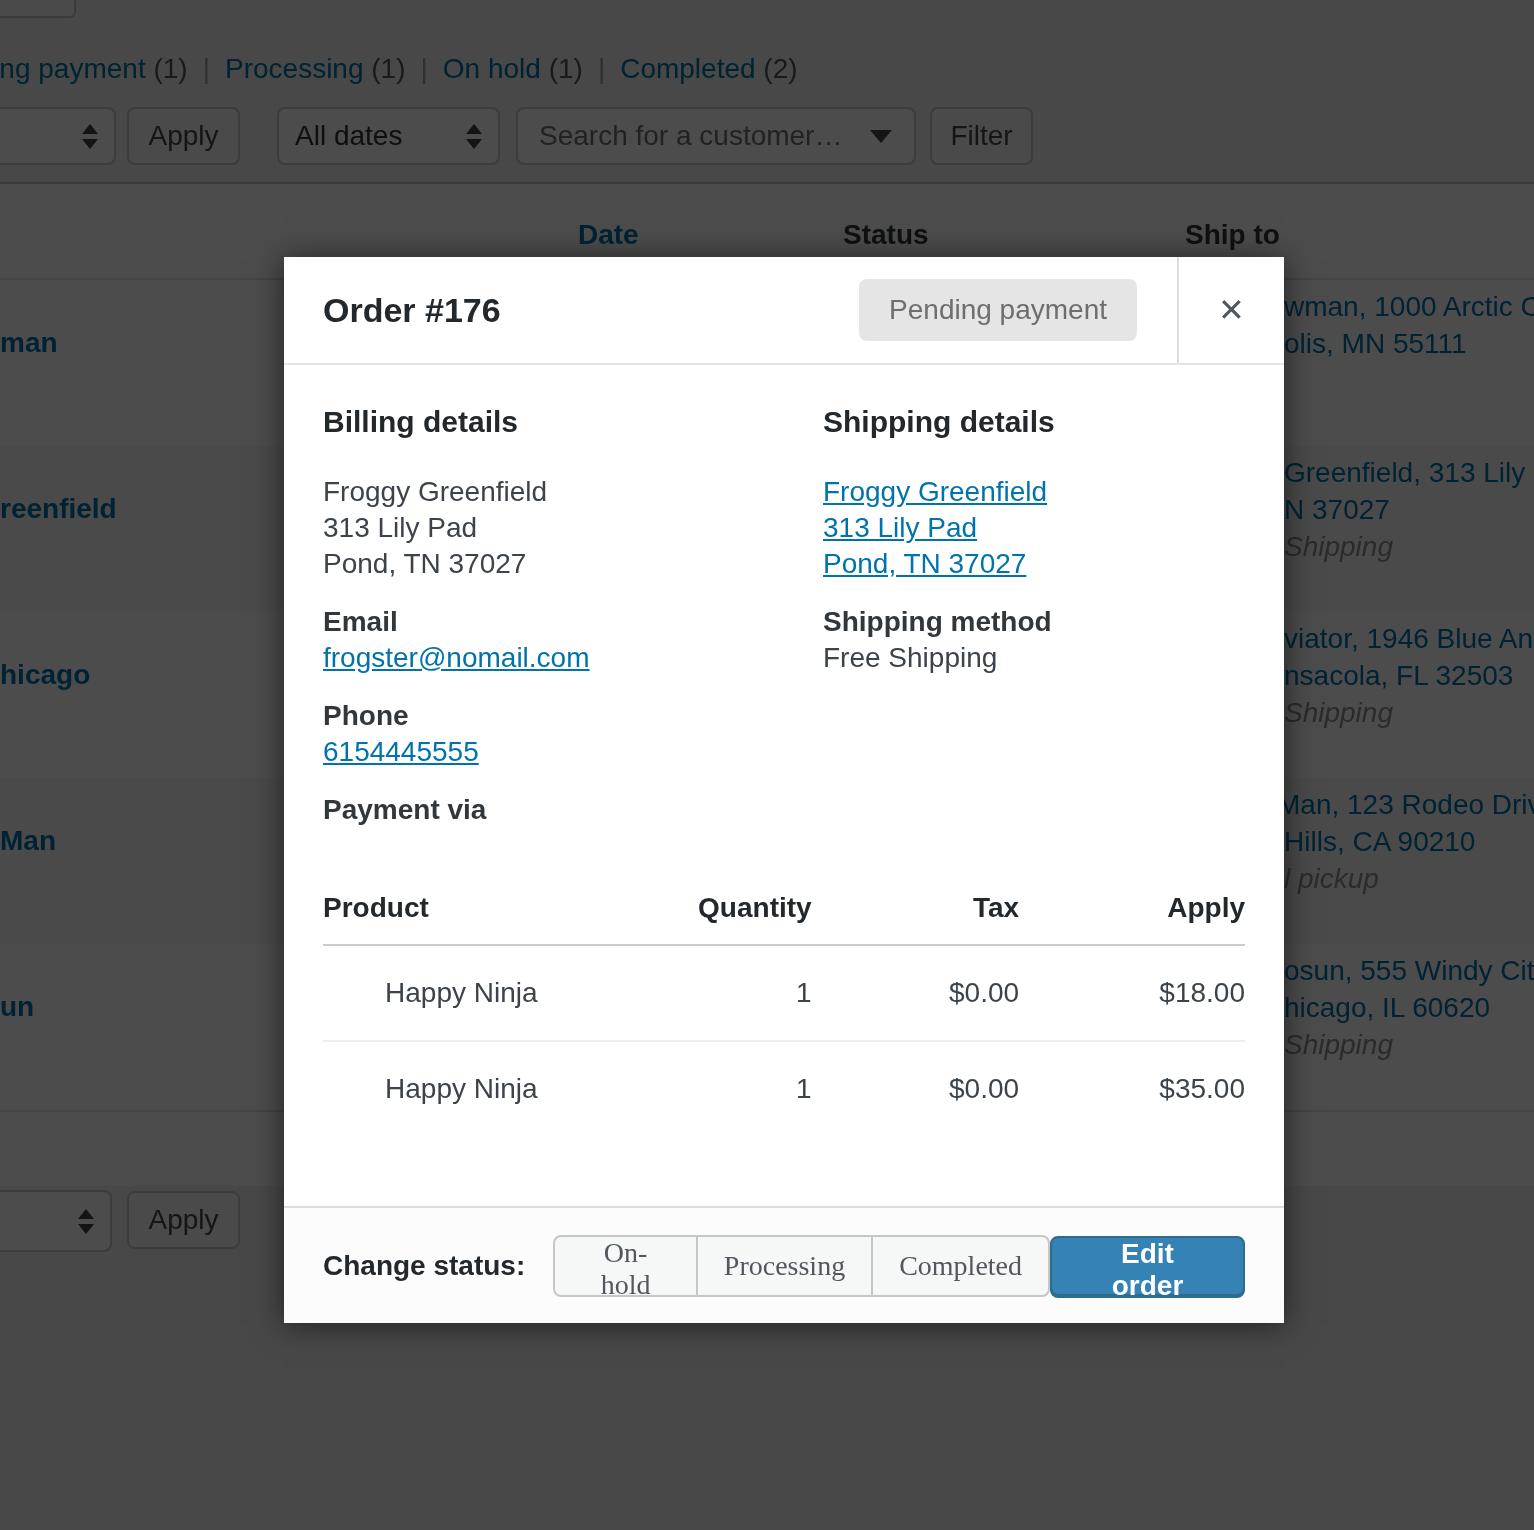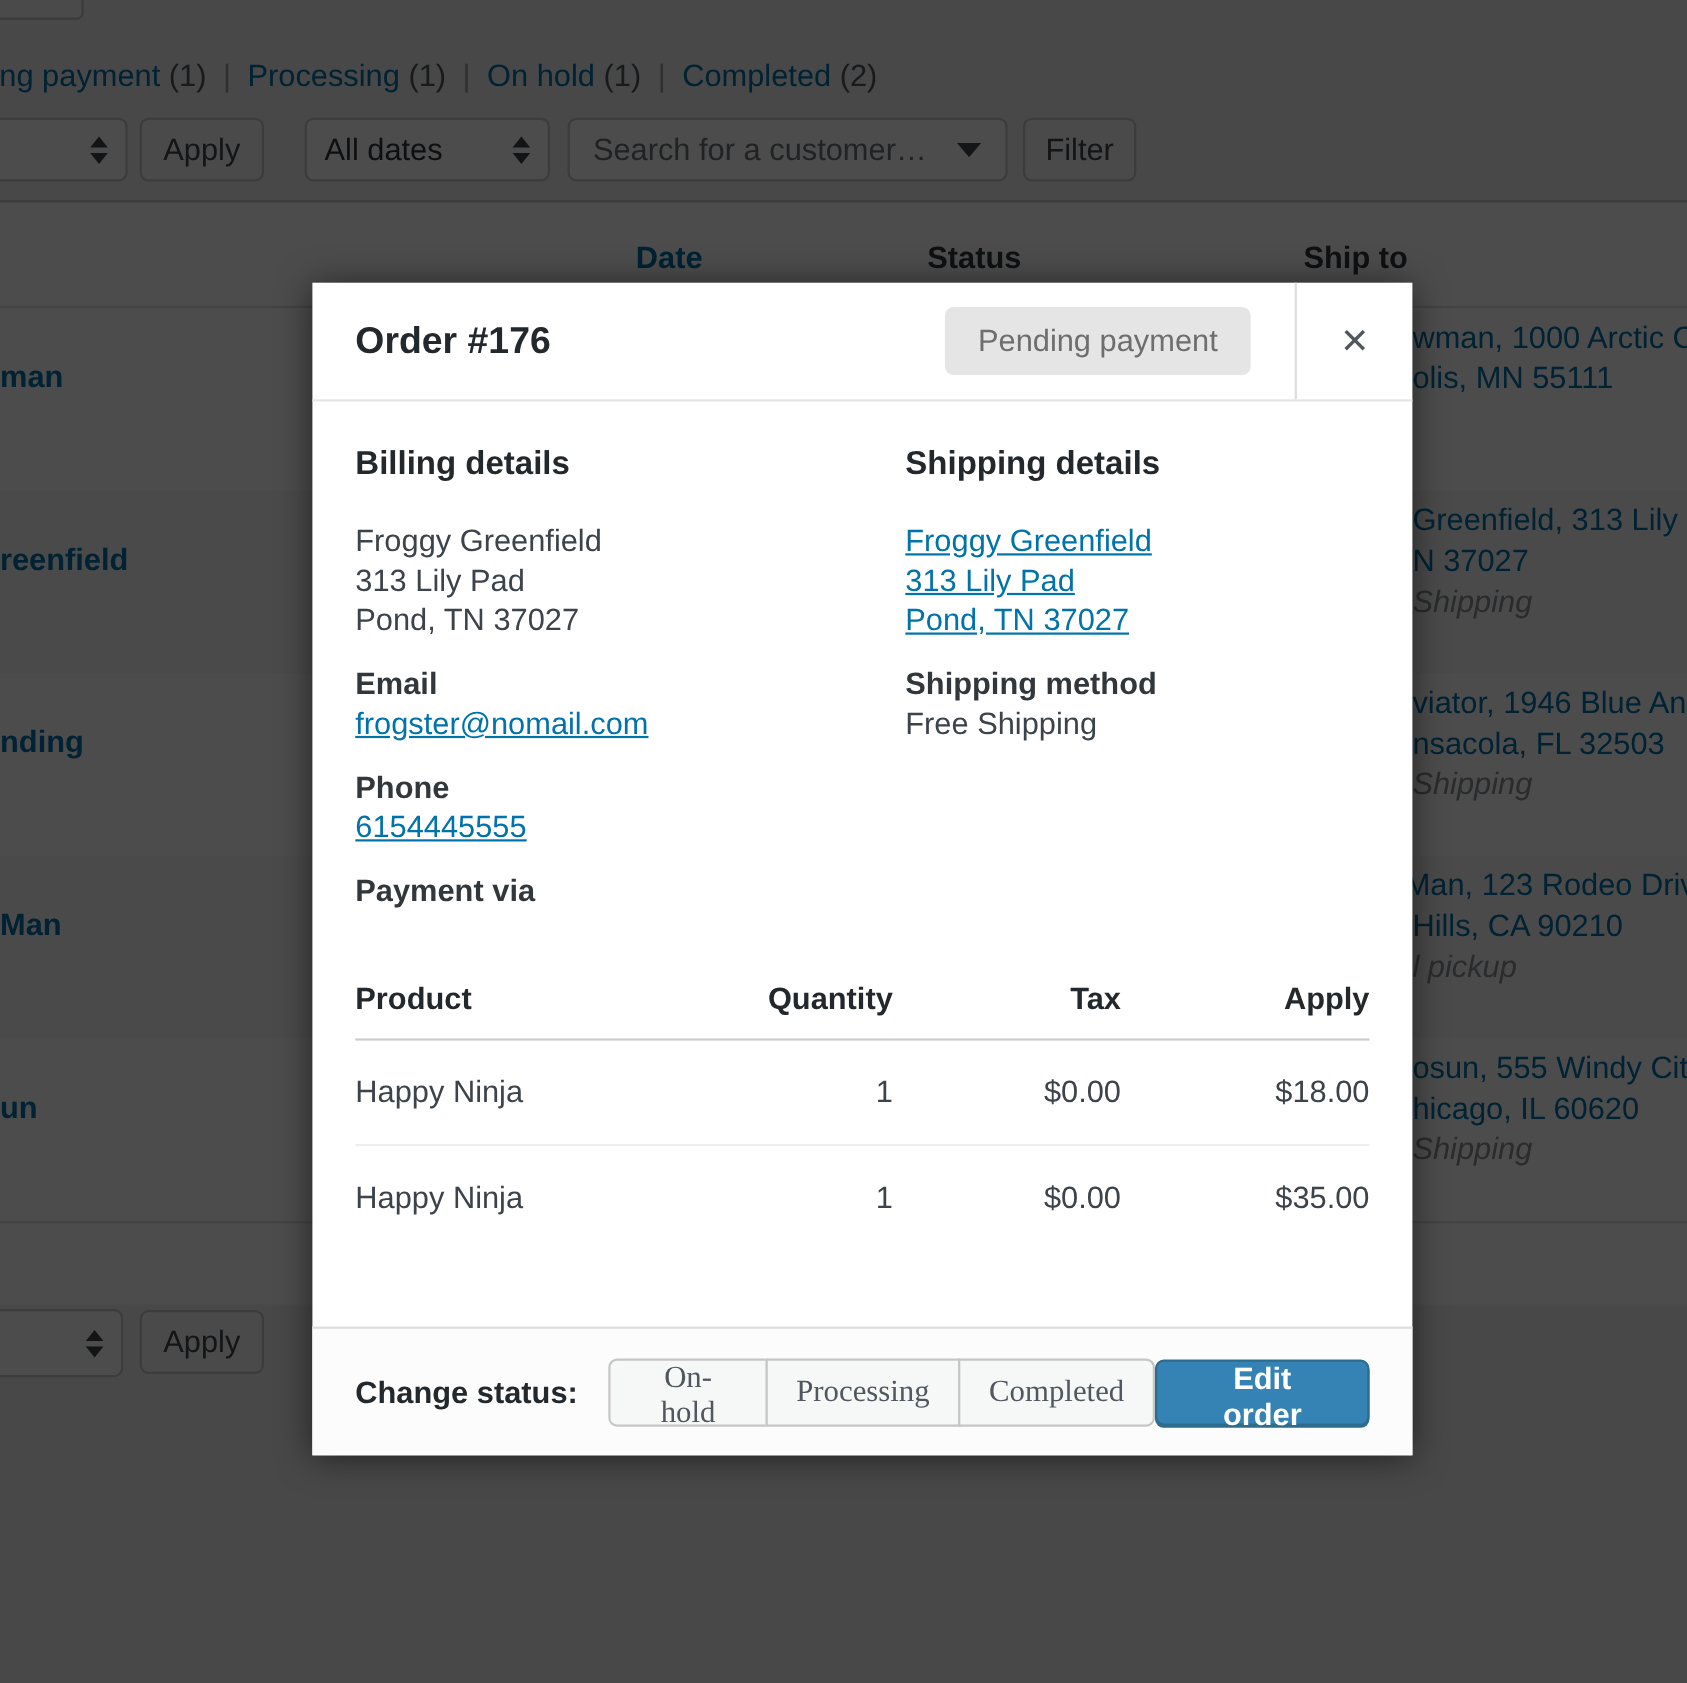--- a/index.html
+++ b/index.html
@@ -71,21 +71,21 @@
   .group{ margin-top:22px; line-height:36px; }
   .lbl{ font-weight:bold; color:#32373c; }
   .modal a.mlink{ color:#0073aa; text-decoration:underline; cursor:pointer; }
 
   table.items{ width:100%; border-collapse:collapse; margin-top:64px; }
   table.items th{ font-size:28px; font-weight:bold; color:#23282d; text-align:right;
        padding:0 0 20px 0; border-bottom:2px solid #ccc; }
   table.items th:first-child{ text-align:left; }
   table.items td{ font-size:28px; text-align:right; padding:31px 0; border-bottom:2px solid #eee; }
   table.items tr:last-child td{ border-bottom:none; }
-  table.items td:first-child{ text-align:left;margin-top:48px; }
+  table.items td:first-child{ text-align:center;margin-top:48px; }
   .w-prod{ width:30%; } .w-qty{ width:23%; } .w-tax{ width:22.5%; } .w-tot{ width:24.5%; }
 
   .modal-footer{ flex:0 0 auto; height:117px; background:#fcfcfc; border-top:2px solid #ddd;
        display:flex; align-items:center; padding:0 39px; }
   .chg-label{ font-weight:bold; font-size:28px; color:#23282d; white-space:nowrap; }
   .status-group{ display:flex; margin-left:28px;font-family:Liberation Serif, serif; }
   .status-group button{ height:62px; padding:0 26px; background:#f6f7f7; border:2px solid #c6c6c6;
        color:#50575e; font-size:28px; font-family:inherit; cursor:pointer; }
   .status-group button + button{ margin-left:-2px; }
   .status-group button:first-child{ border-radius:8px 0 0 8px; }
@@ -158,21 +158,21 @@
       </div>
       <div class="bg-row">
         <a class="wplink order-link">reenfield</a>
         <div class="ship-block">
           <div class="ship-l1"><a class="wplink">Greenfield, 313 Lily P</a></div>
           <div><a class="wplink">N 37027</a></div>
           <div class="via-line">Shipping</div>
         </div>
       </div>
       <div class="bg-row">
-        <a class="wplink order-link">nding</a>
+        <a class="wplink order-link">hicago</a>
         <div class="ship-block">
           <div class="ship-l1"><a class="wplink">viator, 1946 Blue Ang</a></div>
           <div><a class="wplink">nsacola, FL 32503</a></div>
           <div class="via-line">Shipping</div>
         </div>
       </div>
       <div class="bg-row">
         <a class="wplink order-link">Man</a>
         <div class="ship-block">
           <div class="ship-l1"><a class="wplink">Man, 123 Rodeo Driv</a></div>

